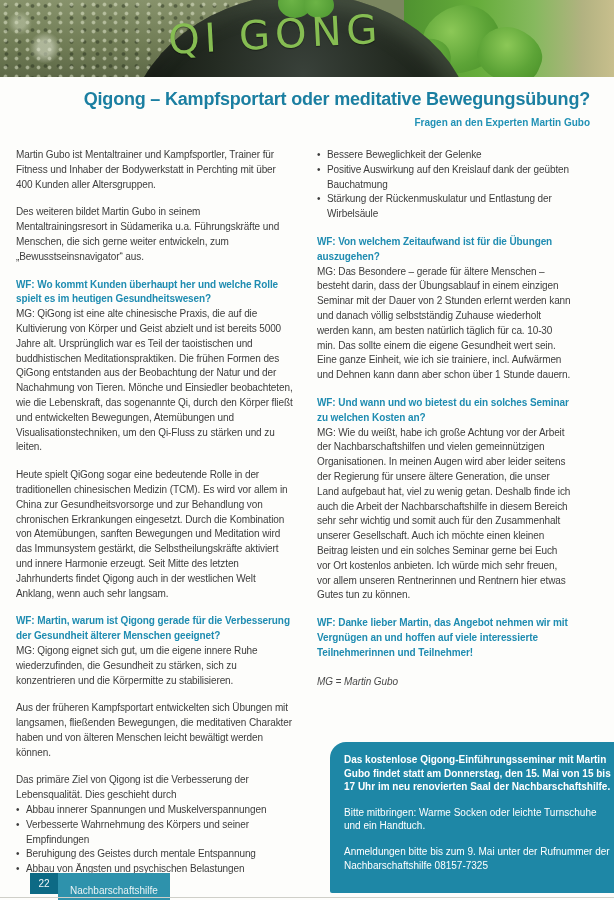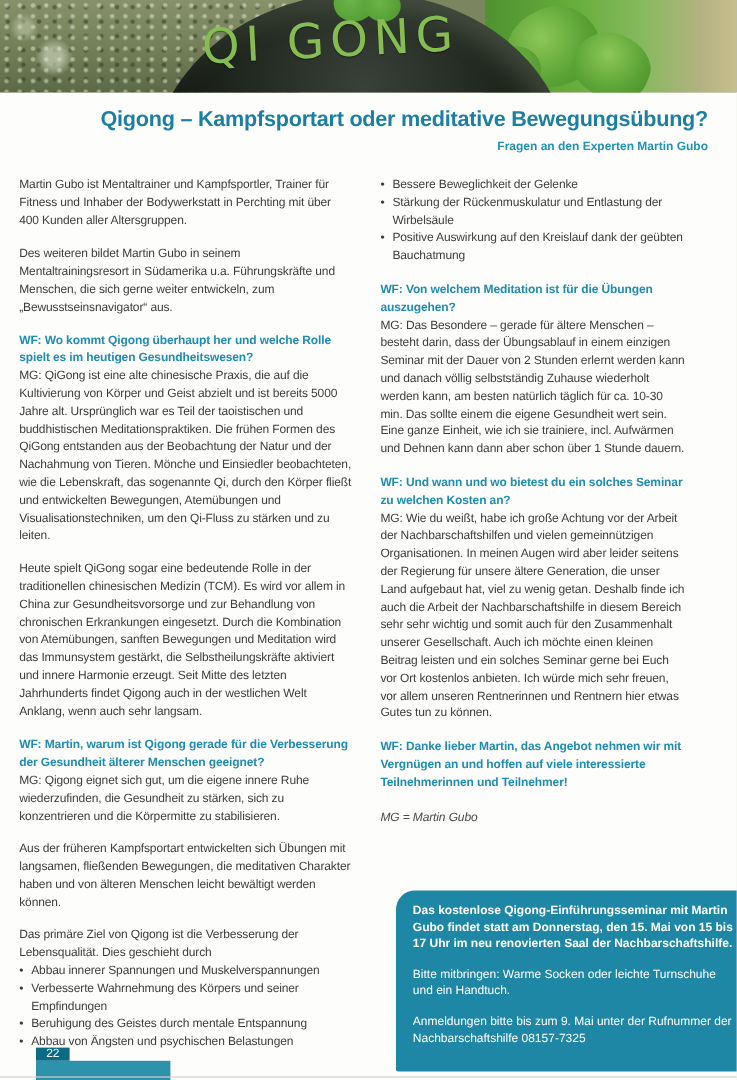--- a/index.html
+++ b/index.html
@@ -85,21 +85,21 @@
     position:absolute;left:330px;top:742px;width:296px;height:151px;box-sizing:border-box;
     background:#1e87a6;border-radius:16px 6px 2px 2px;
     padding:11px 14px;color:#ffffff;
     font-size:10px;line-height:13.6px;
   }
   .infobox p{margin:0 0 12px 0;}
   .infobox p.bold{font-weight:bold;}
   .infobox p:last-child{margin-bottom:0;}
 
   
-  .footer{position:absolute;left:30px;top:873px;display:flex;height:21px;flex-direction:column;}
+  .footer{position:absolute;left:30px;top:873px;display:flex;height:21px;}
   .pagenum{
     background:#0d6a85;color:#f2f8f9;width:28px;display:flex;align-items:center;justify-content:center;
     font-size:10px;
   }
   .footlabel{
     background:#2e92ac;color:#e8f3f5;display:flex;align-items:center;
     padding:17px 12px;font-size:10px;
   }
 </style>
 </head>
@@ -126,21 +126,21 @@
     <h1 class="title">Qigong – Kampfsportart oder meditative Bewegungsübung?</h1>
     <h2 class="subtitle">Fragen an den Experten Martin Gubo</h2>
   </div>
 
   <div class="cols">
 
     <div class="col left">
       <p>Martin Gubo ist Mentaltrainer und Kampfsportler, Trainer für Fitness und Inhaber der Bodywerkstatt in Perchting mit über 400 Kunden aller Altersgruppen.</p>
       <p>Des weiteren bildet Martin Gubo in seinem Mentaltrainingsresort in Südamerika u.a. Führungskräfte und Menschen, die sich gerne weiter entwickeln, zum „Bewusstseinsnavigator“ aus.</p>
 
-      <p class="q">WF: Wo kommt Qigong überhaupt her und welche Rolle spielt es im heutigen Gesundheitswesen?</p>
+      <p class="q">WF: Wo kommt Kunden überhaupt her und welche Rolle spielt es im heutigen Gesundheitswesen?</p>
       <p class="ans"><span class="speaker">MG:</span> <span>QiGong ist eine alte chinesische Praxis, die auf die Kultivierung von Körper und Geist abzielt und ist bereits 5000 Jahre alt. Ursprünglich war es Teil der taoistischen und buddhistischen Meditationspraktiken. Die frühen Formen des QiGong entstanden aus der Beobachtung der Natur und der Nachahmung von Tieren. Mönche und Einsiedler beobachteten, wie die Lebenskraft, das sogenannte Qi, durch den Körper fließt und entwickelten Bewegungen, Atemübungen und Visualisationstechniken, um den Qi-Fluss zu stärken und zu leiten.</span></p>
 
       <p>Heute spielt QiGong sogar eine bedeutende Rolle in der traditionellen chinesischen Medizin (TCM). Es wird vor allem in China zur Gesundheitsvorsorge und zur Behandlung von chronischen Erkrankungen eingesetzt. Durch die Kombination von Atemübungen, sanften Bewegungen und Meditation wird das Immunsystem gestärkt, die Selbstheilungskräfte aktiviert und innere Harmonie erzeugt. Seit Mitte des letzten Jahrhunderts findet Qigong auch in der westlichen Welt Anklang, wenn auch sehr langsam.</p>
 
       <p class="q">WF: Martin, warum ist Qigong gerade für die Verbesserung der Gesundheit älterer Menschen geeignet?</p>
       <p class="ans"><span class="speaker">MG:</span> <span>Qigong eignet sich gut, um die eigene innere Ruhe wiederzufinden, die Gesundheit zu stärken, sich zu konzentrieren und die Körpermitte zu stabilisieren.</span></p>
 
       <p>Aus der früheren Kampfsportart entwickelten sich Übungen mit langsamen, fließenden Bewegungen, die meditativen Charakter haben und von älteren Menschen leicht bewältigt werden können.</p>
       <p class="nogap">Das primäre Ziel von Qigong ist die Verbesserung der Lebensqualität. Dies geschieht durch</p>
 
@@ -159,28 +159,28 @@
           </div>
       </div>
     </div>
 
     <div class="col right">
       <div class="bullets">
         <div class="bullet">
             <span>Bessere Beweglichkeit der Gelenke</span>
           </div>
         <div class="bullet">
+            <span>Positive Auswirkung auf den Kreislauf dank der geübten Bauchatmung</span>
+          </div>
+        <div class="bullet">
             <span>Stärkung der Rückenmuskulatur und Entlastung der Wirbelsäule</span>
           </div>
-        <div class="bullet">
-            <span>Positive Auswirkung auf den Kreislauf dank der geübten Bauchatmung</span>
-          </div>
       </div>
 
-      <p class="q">WF: Von welchem Meditation ist für die Übungen auszugehen?</p>
+      <p class="q">WF: Von welchem Zeitaufwand ist für die Übungen auszugehen?</p>
       <p class="ans"><span class="speaker">MG:</span> <span>Das Besondere – gerade für ältere Menschen – besteht darin, dass der Übungsablauf in einem einzigen Seminar mit der Dauer von 2 Stunden erlernt werden kann und danach völlig selbstständig Zuhause wiederholt werden kann, am besten natürlich täglich für ca. 10-30 min. Das sollte einem die eigene Gesundheit wert sein. Eine ganze Einheit, wie ich sie trainiere, incl. Aufwärmen und Dehnen kann dann aber schon über 1 Stunde dauern.</span></p>
 
       <p class="q">WF: Und wann und wo bietest du ein solches Seminar zu welchen Kosten an?</p>
       <p class="ans"><span class="speaker">MG:</span> <span>Wie du weißt, habe ich große Achtung vor der Arbeit der Nachbarschaftshilfen und vielen gemeinnützigen Organisationen. In meinen Augen wird aber leider seitens der Regierung für unsere ältere Generation, die unser Land aufgebaut hat, viel zu wenig getan. Deshalb finde ich auch die Arbeit der Nachbarschaftshilfe in diesem Bereich sehr sehr wichtig und somit auch für den Zusammenhalt unserer Gesellschaft. Auch ich möchte einen kleinen Beitrag leisten und ein solches Seminar gerne bei Euch vor Ort kostenlos anbieten. Ich würde mich sehr freuen, vor allem unseren Rentnerinnen und Rentnern hier etwas Gutes tun zu können.</span></p>
 
       <p class="q" style="margin-bottom:13px;">WF: Danke lieber Martin, das Angebot nehmen wir mit Vergnügen an und hoffen auf viele interessierte Teilnehmerinnen und Teilnehmer!</p>
 
       <p class="legend">MG = Martin Gubo</p>
     </div>
 

